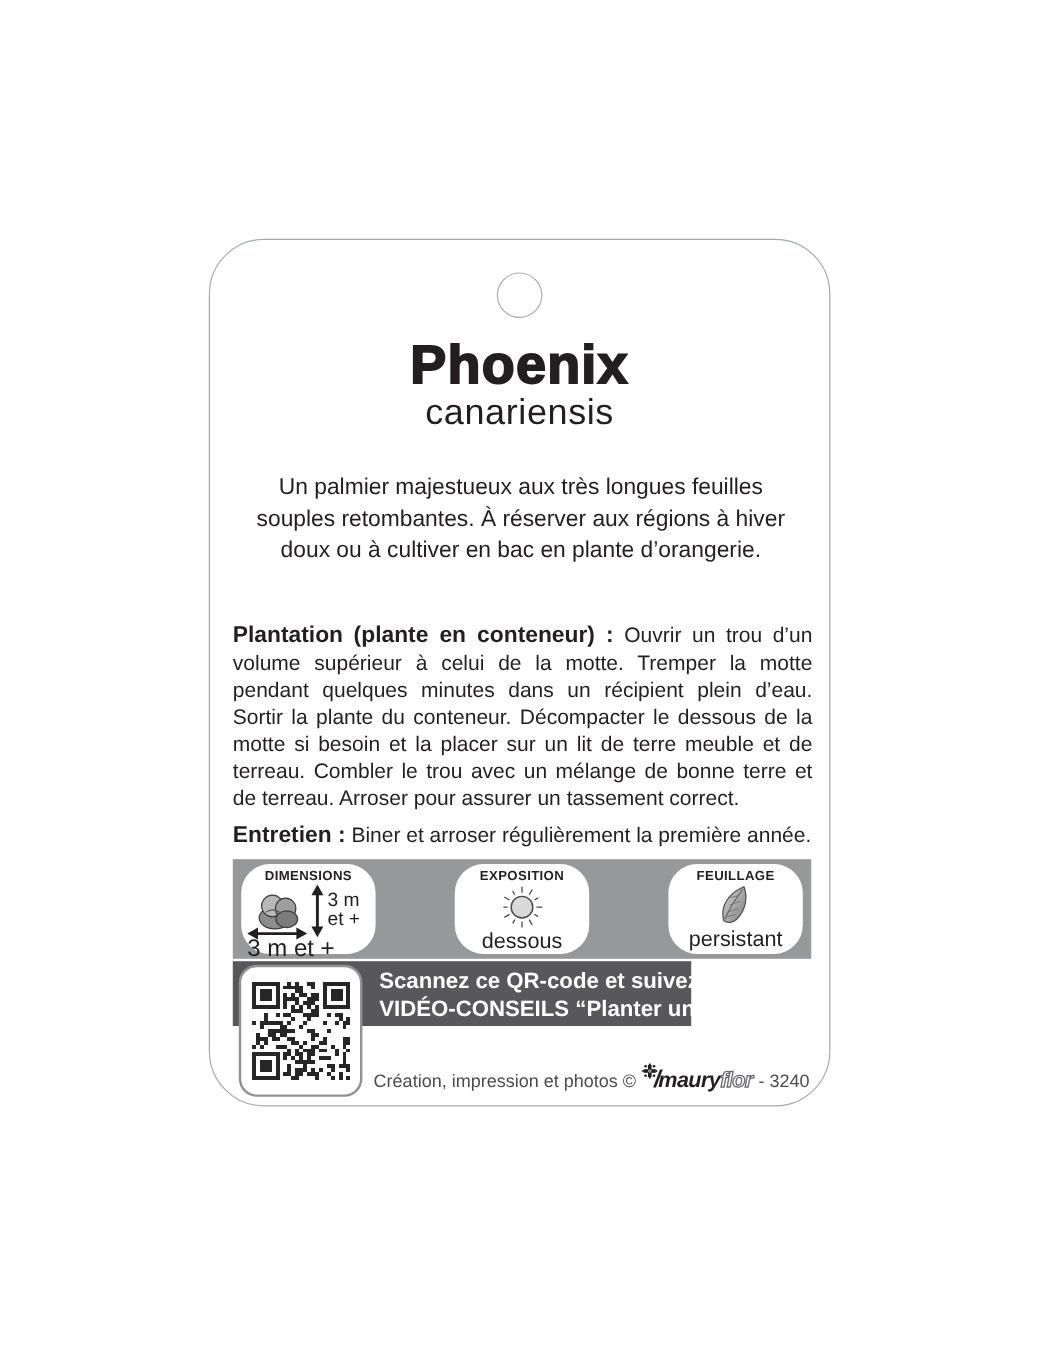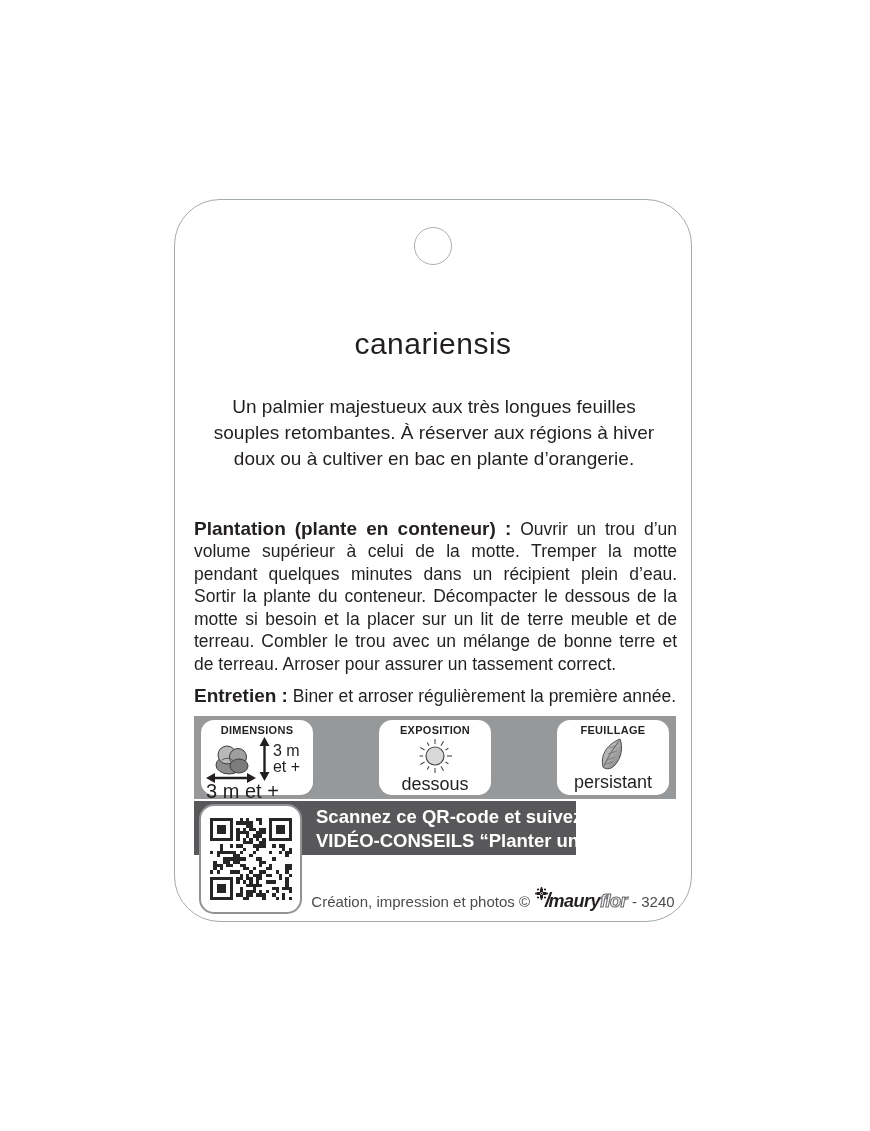--- a/index.html
+++ b/index.html
@@ -34,21 +34,21 @@
     font-size:17.5px;line-height:22.5px;
   }
   .para .lead{font-size:19px;font-weight:bold;}
   #plantation{top:300px;}
   #entretien{top:467px;}
   .attr-band{
     position:absolute;left:19px;top:516px;width:482px;height:83px;background:#97989a;
     display:flex;justify-content:space-between;padding:4px 7px;box-sizing:border-box;
   }
   .attr-card{
-    width:112px;height:75px;background:#fff;border-radius:13px;
+    width:112px;height:75px;background:#fff;border-radius:24px;
     display:flex;flex-direction:column;align-items:center;padding-top:4px;box-sizing:border-box;
   }
   .attr-label{font-size:11px;font-weight:bold;letter-spacing:0.3px;line-height:12px;}
   .attr-value{font-size:18px;margin-top:auto;margin-bottom:5px;line-height:18px;}
   .dim-row{display:flex;align-items:center;margin-top:1px;}
   .dim-h{font-size:16px;line-height:16px;text-align:left;margin-left:2px;}
   .dim-bottom{align-self:flex-start;margin-left:5px;margin-top:-9px;display:flex;flex-direction:column;align-items:flex-start;}
   .dim-w{font-size:20px;line-height:16px;margin-top:-1px;}
   .qr-band{
     position:absolute;left:19px;top:601px;width:382px;height:54px;background:#58585a;
@@ -74,20 +74,21 @@
   .ref{margin-left:5px;}
   svg{display:block;}
 </style>
 </head>
 <body>
 
 <div class="card">
 
   <div class="hole"></div>
 
+  <div class="title">Phoenix</div>
   <div class="subtitle">canariensis</div>
 
   <div class="description">Un palmier majestueux aux très longues feuilles souples retombantes. À réserver aux régions à hiver doux ou à cultiver en bac en plante d’orangerie.</div>
 
   <p class="para" id="plantation"><span class="lead">Plantation</span> <span class="lead">(plante en conteneur) :</span> <span>Ouvrir un trou d’un volume supérieur à celui de la motte. Tremper la motte pendant quelques minutes dans un récipient plein d’eau. Sortir la plante du conteneur. Décompacter le dessous de la motte si besoin et la placer sur un lit de terre meuble et de terreau. Combler le trou avec un mélange de bonne terre et de terreau. Arroser pour assurer un tassement correct.</span></p>
 
   <p class="para" id="entretien"><span class="lead">Entretien :</span> <span>Biner et arroser régulièrement la première année.</span></p>
 
   <div class="attr-band">
 

